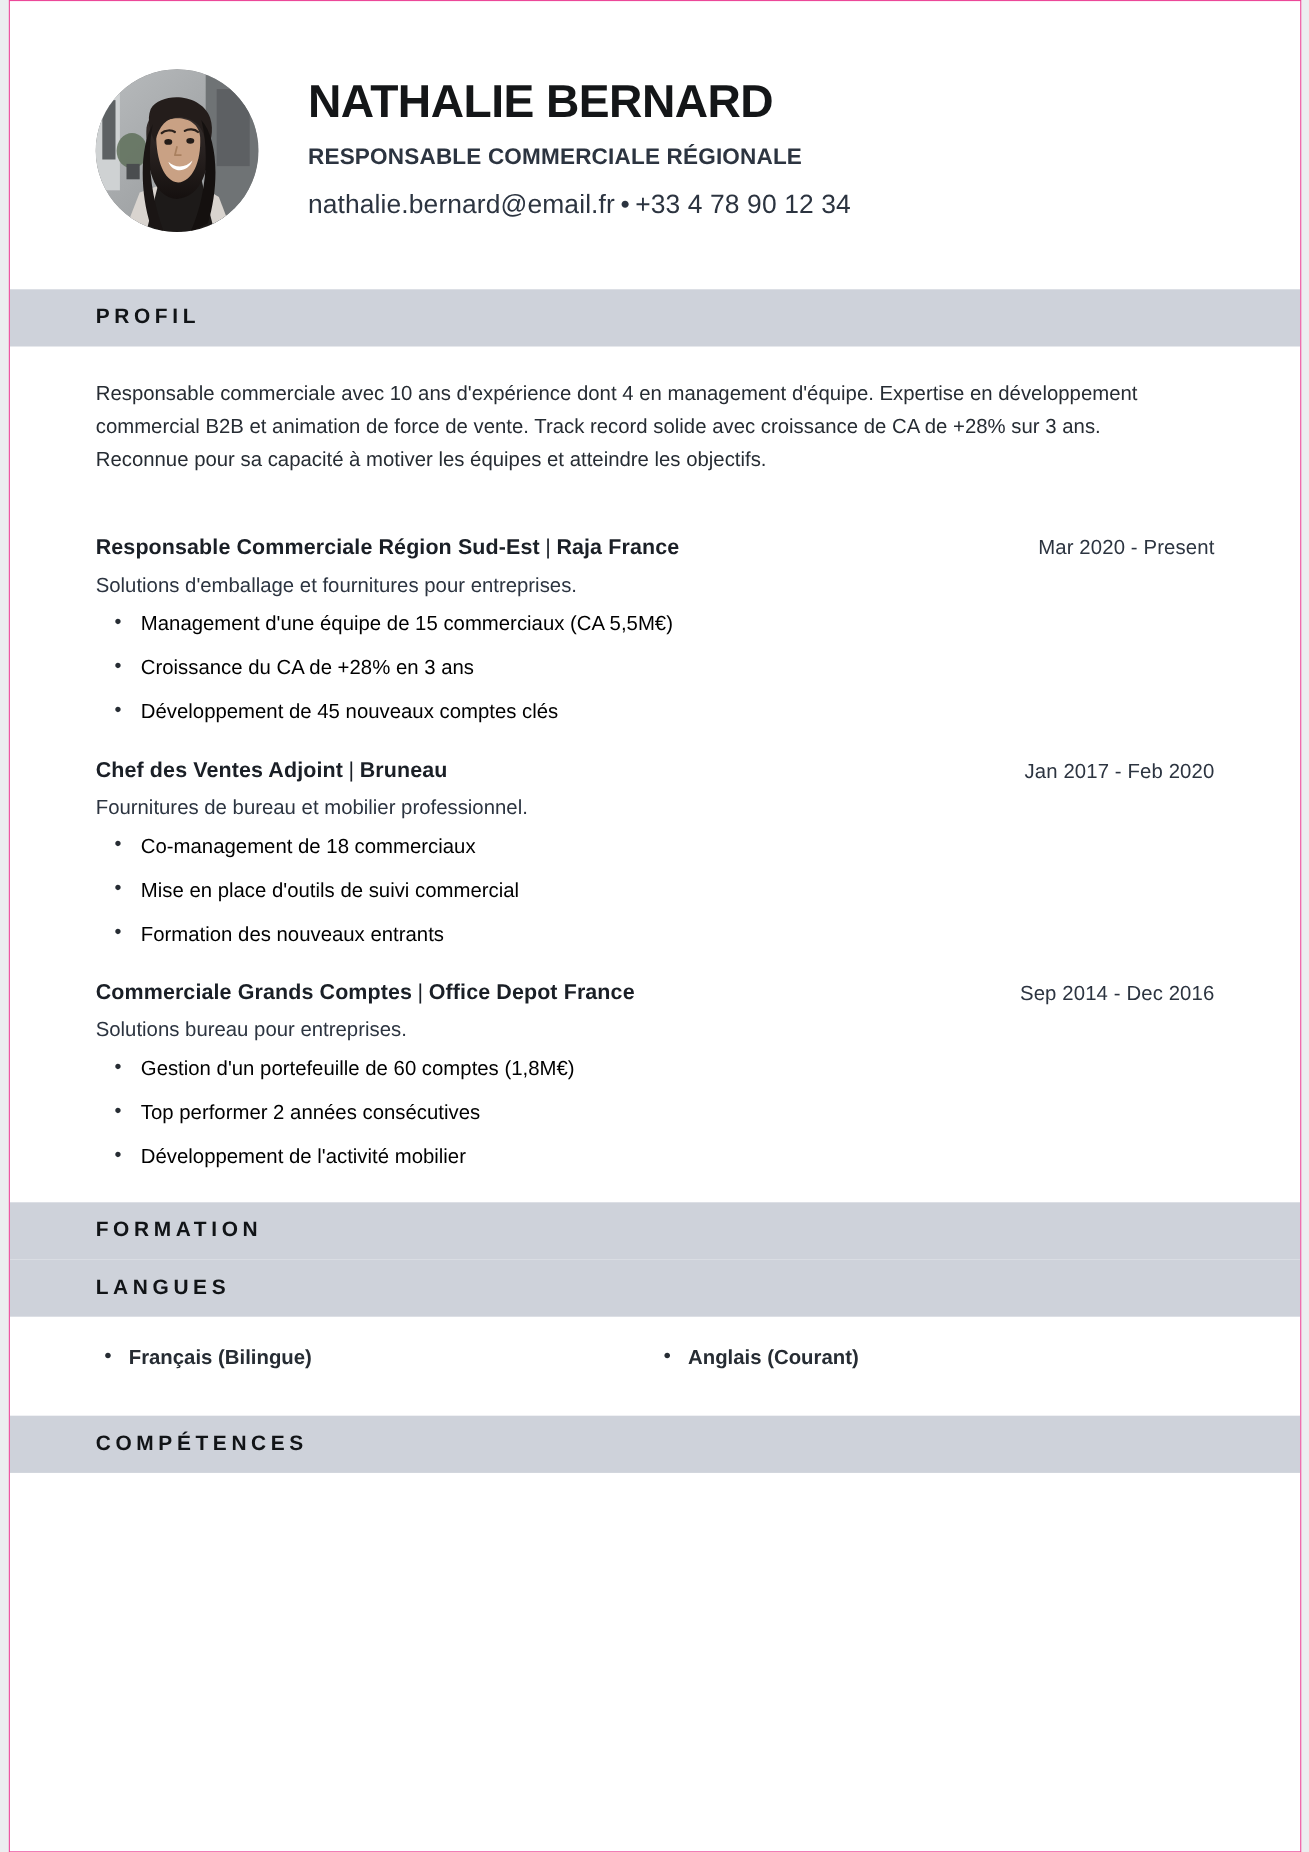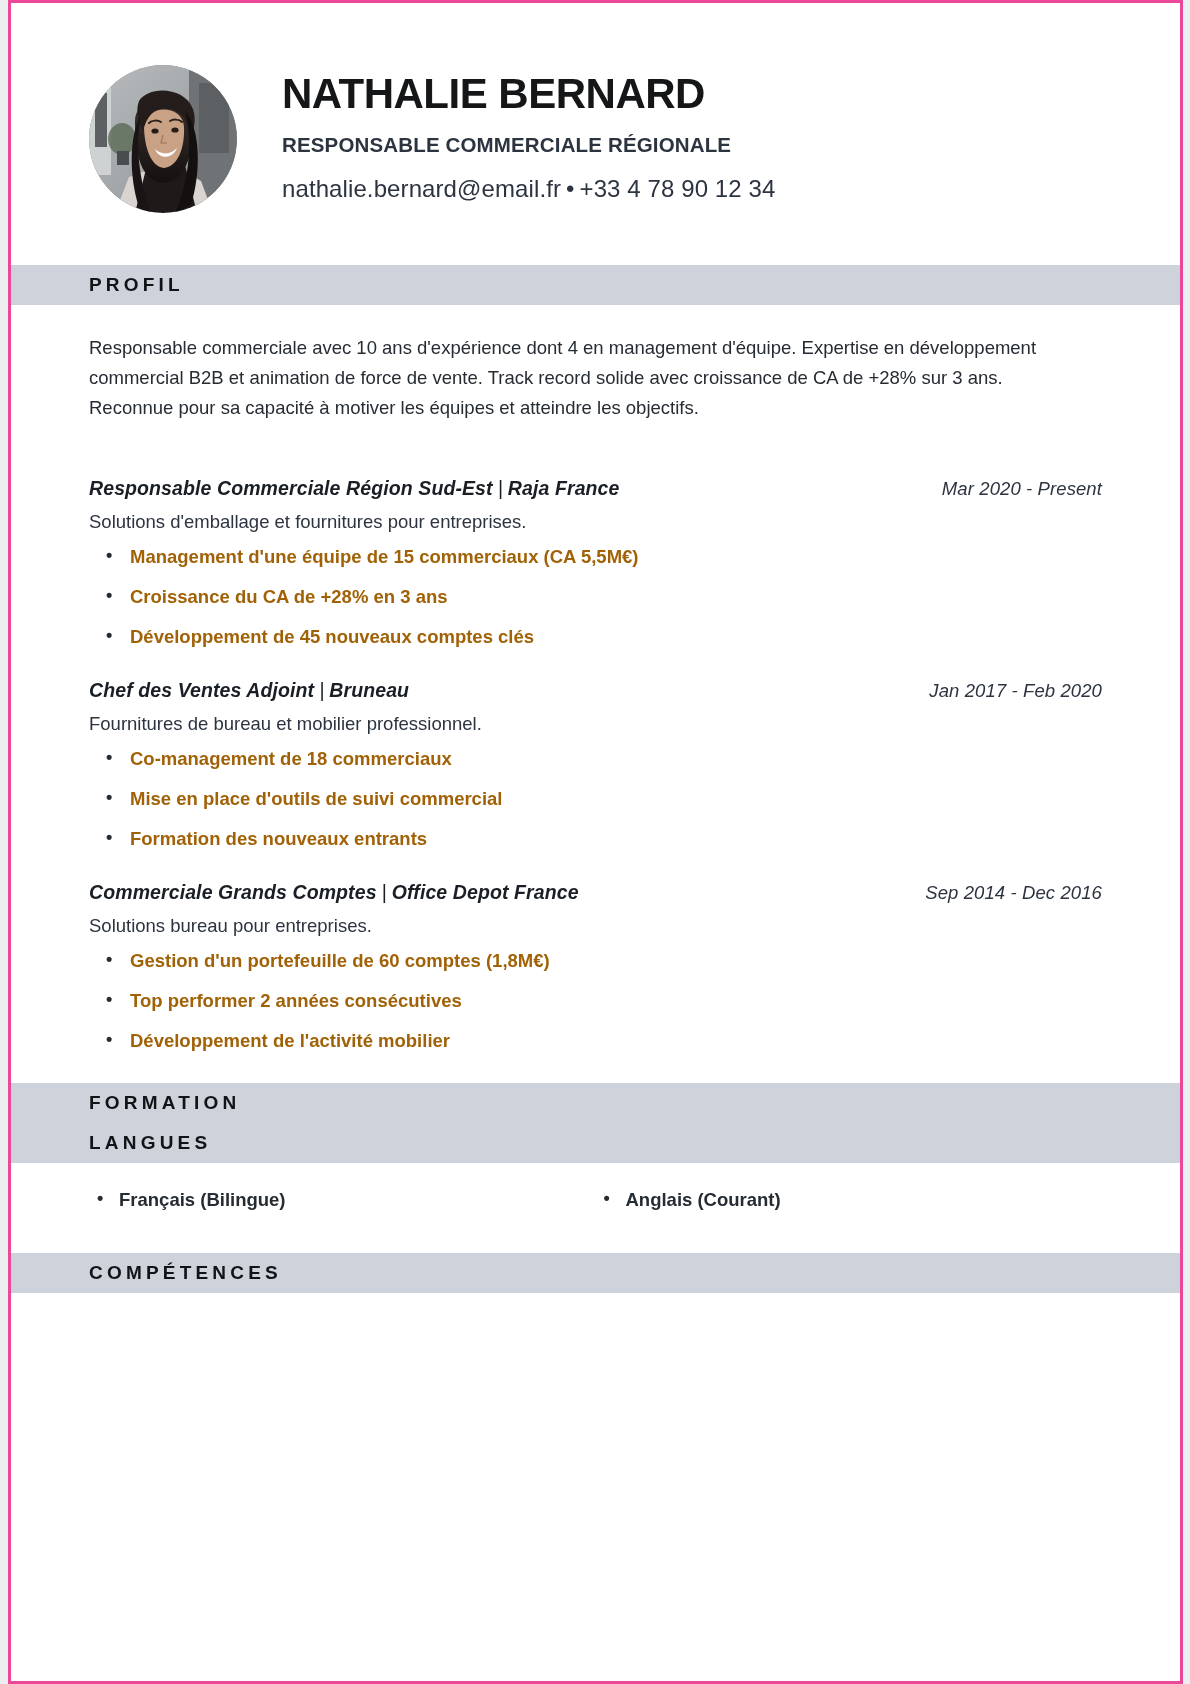--- a/index.html
+++ b/index.html
@@ -14,21 +14,21 @@
     font-family: "Liberation Sans", sans-serif;
     -webkit-font-smoothing: antialiased;
   }
 
   .page {
     position: relative;
     width: 1175px;
     min-height: 1684px;
     margin: 0 auto 0 8px;
     background: #ffffff;
-    border: 3px solid #ec4899;
+    border: 1px solid #ec4899;
     box-sizing: border-box;
     overflow: hidden;
   }
 
   
   .header {
     display: flex;
     align-items: center;
     padding: 62px 0 52px 78px;
     box-sizing: border-box;
@@ -72,21 +72,21 @@
     font-weight: 400;
     color: #2c3440;
     letter-spacing: 0.1px;
     white-space: nowrap;
   }
   .contact .sep { padding: 0 5px; }
 
   
   .band {
     background: #ced2da;
-    height: 40px;
+    height: 52px;
     display: flex;
     align-items: center;
     padding-left: 78px;
     box-sizing: border-box;
   }
   .band-title {
     font-size: 19px;
     font-weight: 700;
     letter-spacing: 4.2px;
     color: #111417;
@@ -107,23 +107,22 @@
     max-width: 952px;
   }
 
   
   .exp-body { padding-top: 22px; padding-bottom: 30px; }
   .entry { margin-bottom: 30px; }
   .entry:last-child { margin-bottom: 0; }
 
   .entry-head {
     display: flex;
-    align-items: flex-end;
+    align-items: center;
     justify-content: space-between;
-    font-style: italic;
   }
   .entry-title {
     font-size: 19.5px;
     font-weight: 700;
     color: #1a1f26;
     letter-spacing: 0.1px;
   }
   .entry-title .bar {
     font-weight: 400;
     color: #1a1f26;
@@ -144,24 +143,23 @@
   }
   ul.bullets {
     list-style: none;
     margin: 12px 0 0 0;
     padding: 0;
   }
   ul.bullets li {
     position: relative;
     padding-left: 41px;
     font-size: 18.5px;
-    color: #a16207;
+    color: #000000;
     margin-bottom: 16px;
     line-height: 1.3;
-    font-weight: bold;
   }
   ul.bullets li:last-child { margin-bottom: 0; }
   ul.bullets li::before {
     content: "•";
     position: absolute;
     left: 17px;
     top: -1px;
     color: #262c33;
     font-size: 18px;
   }

